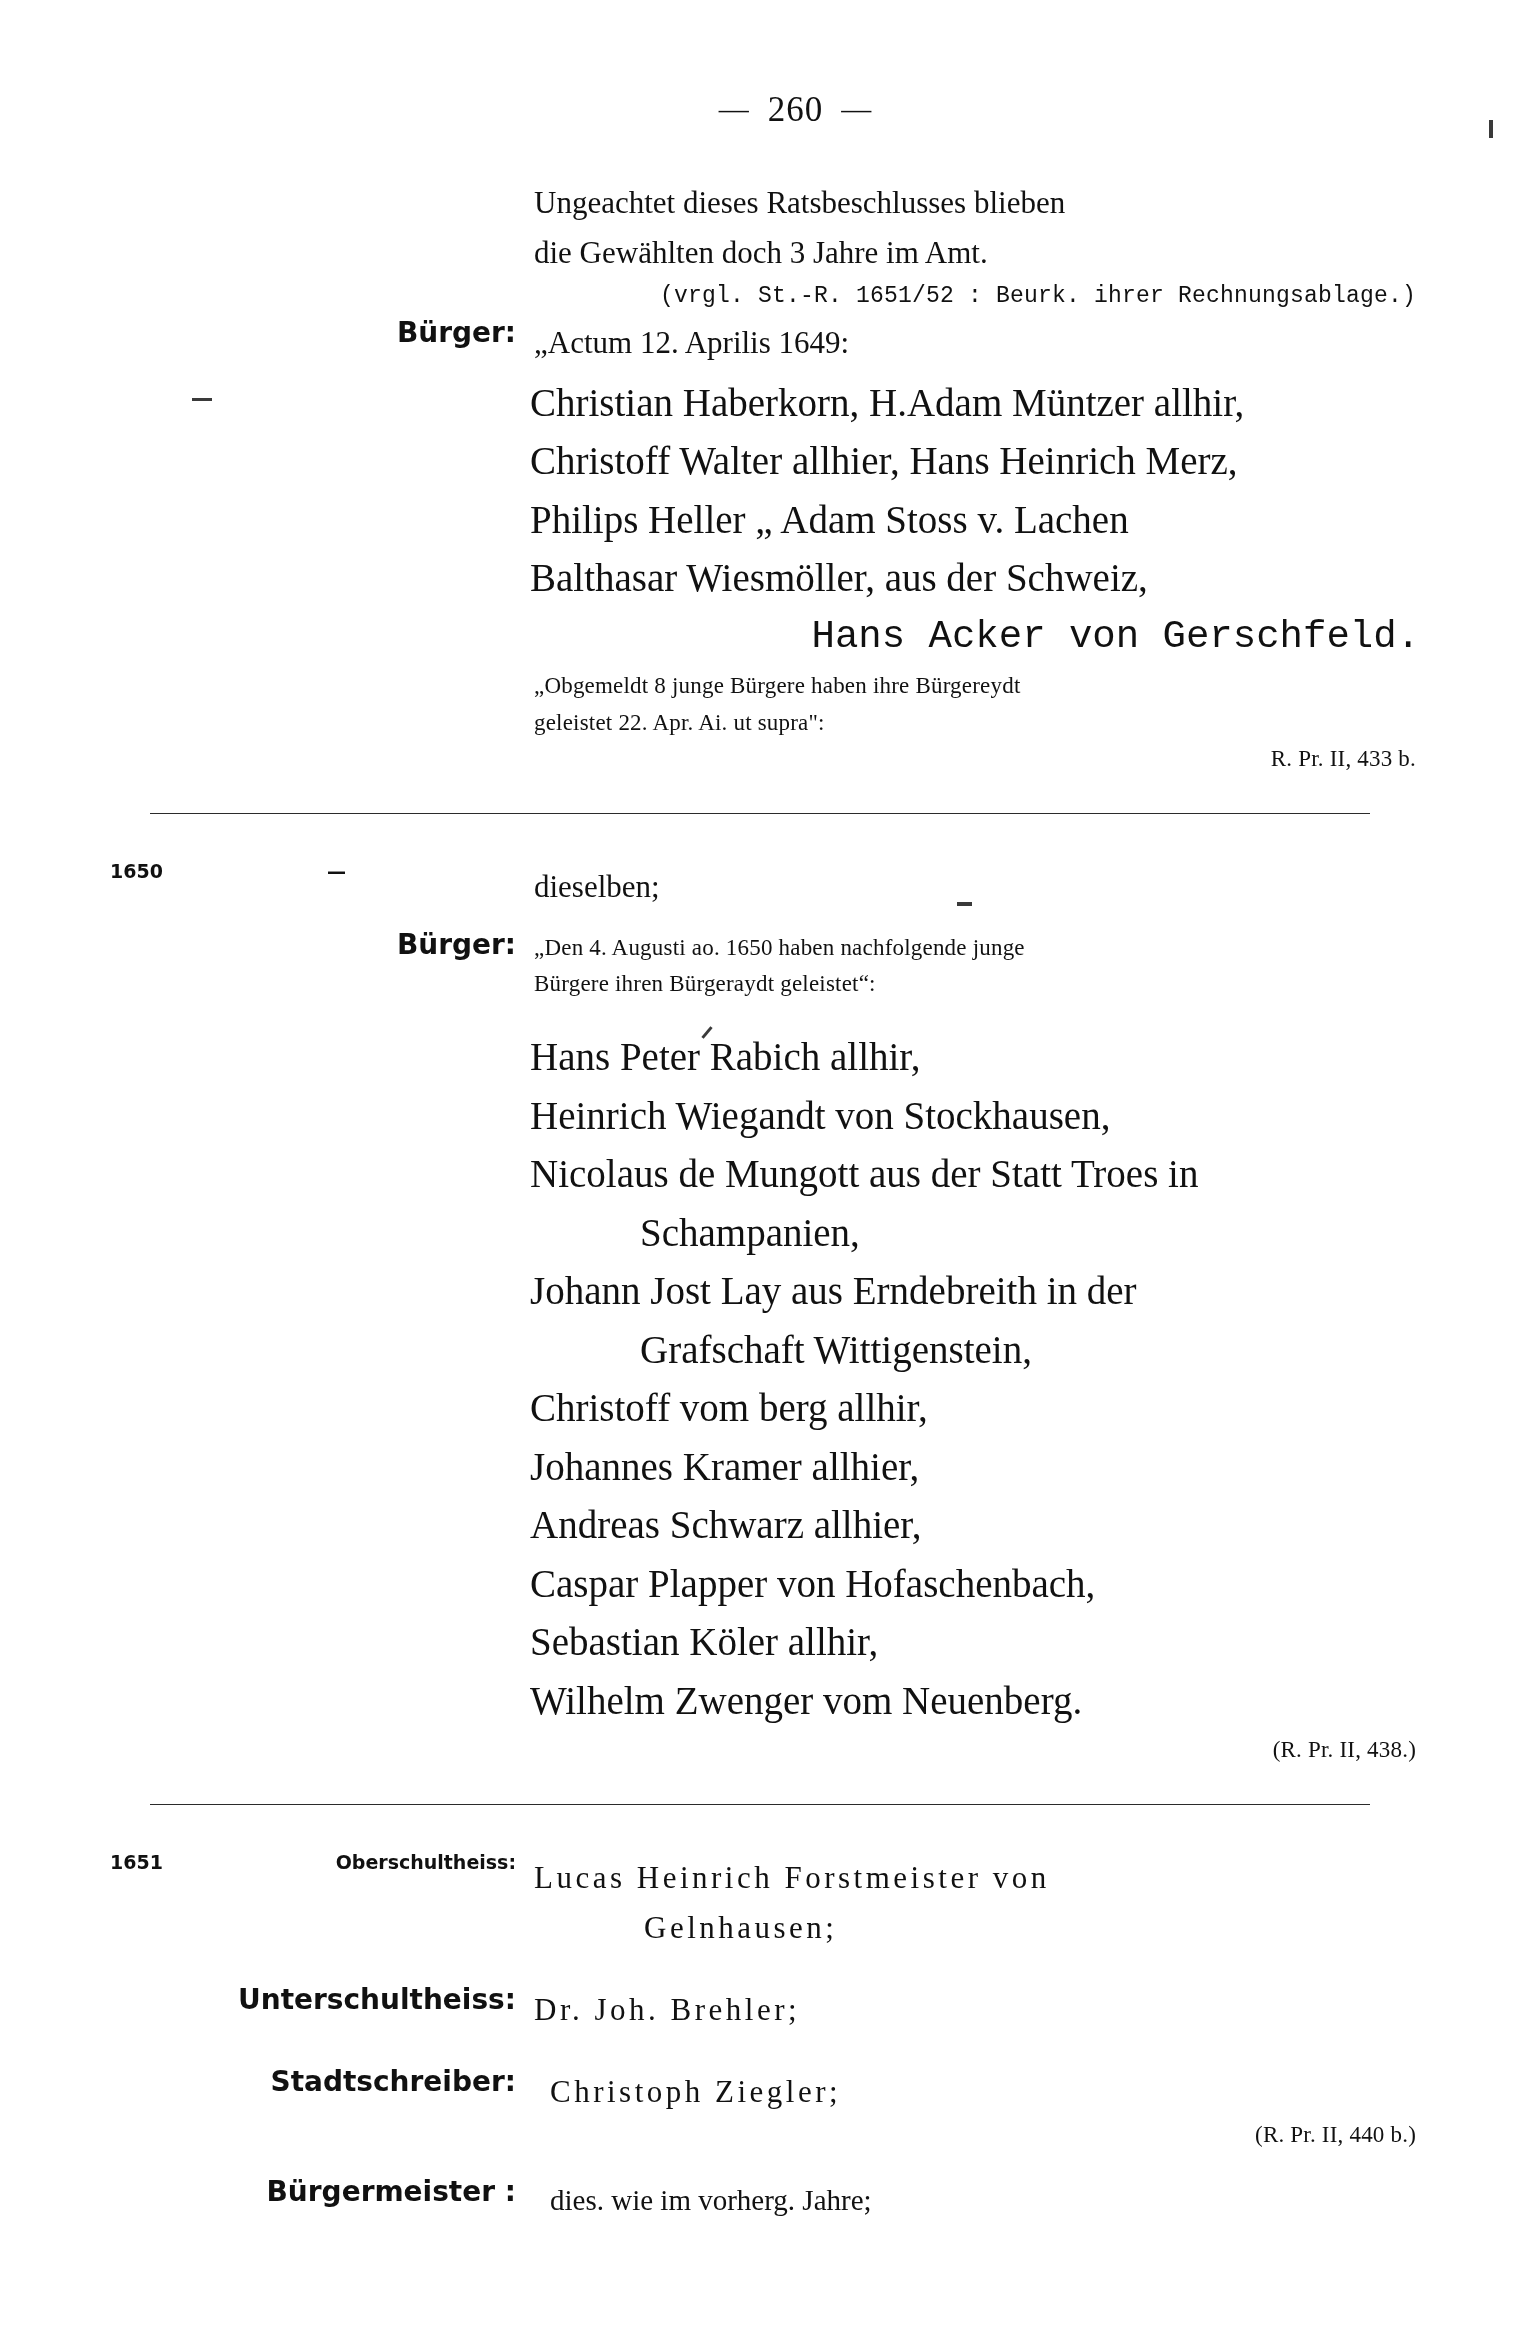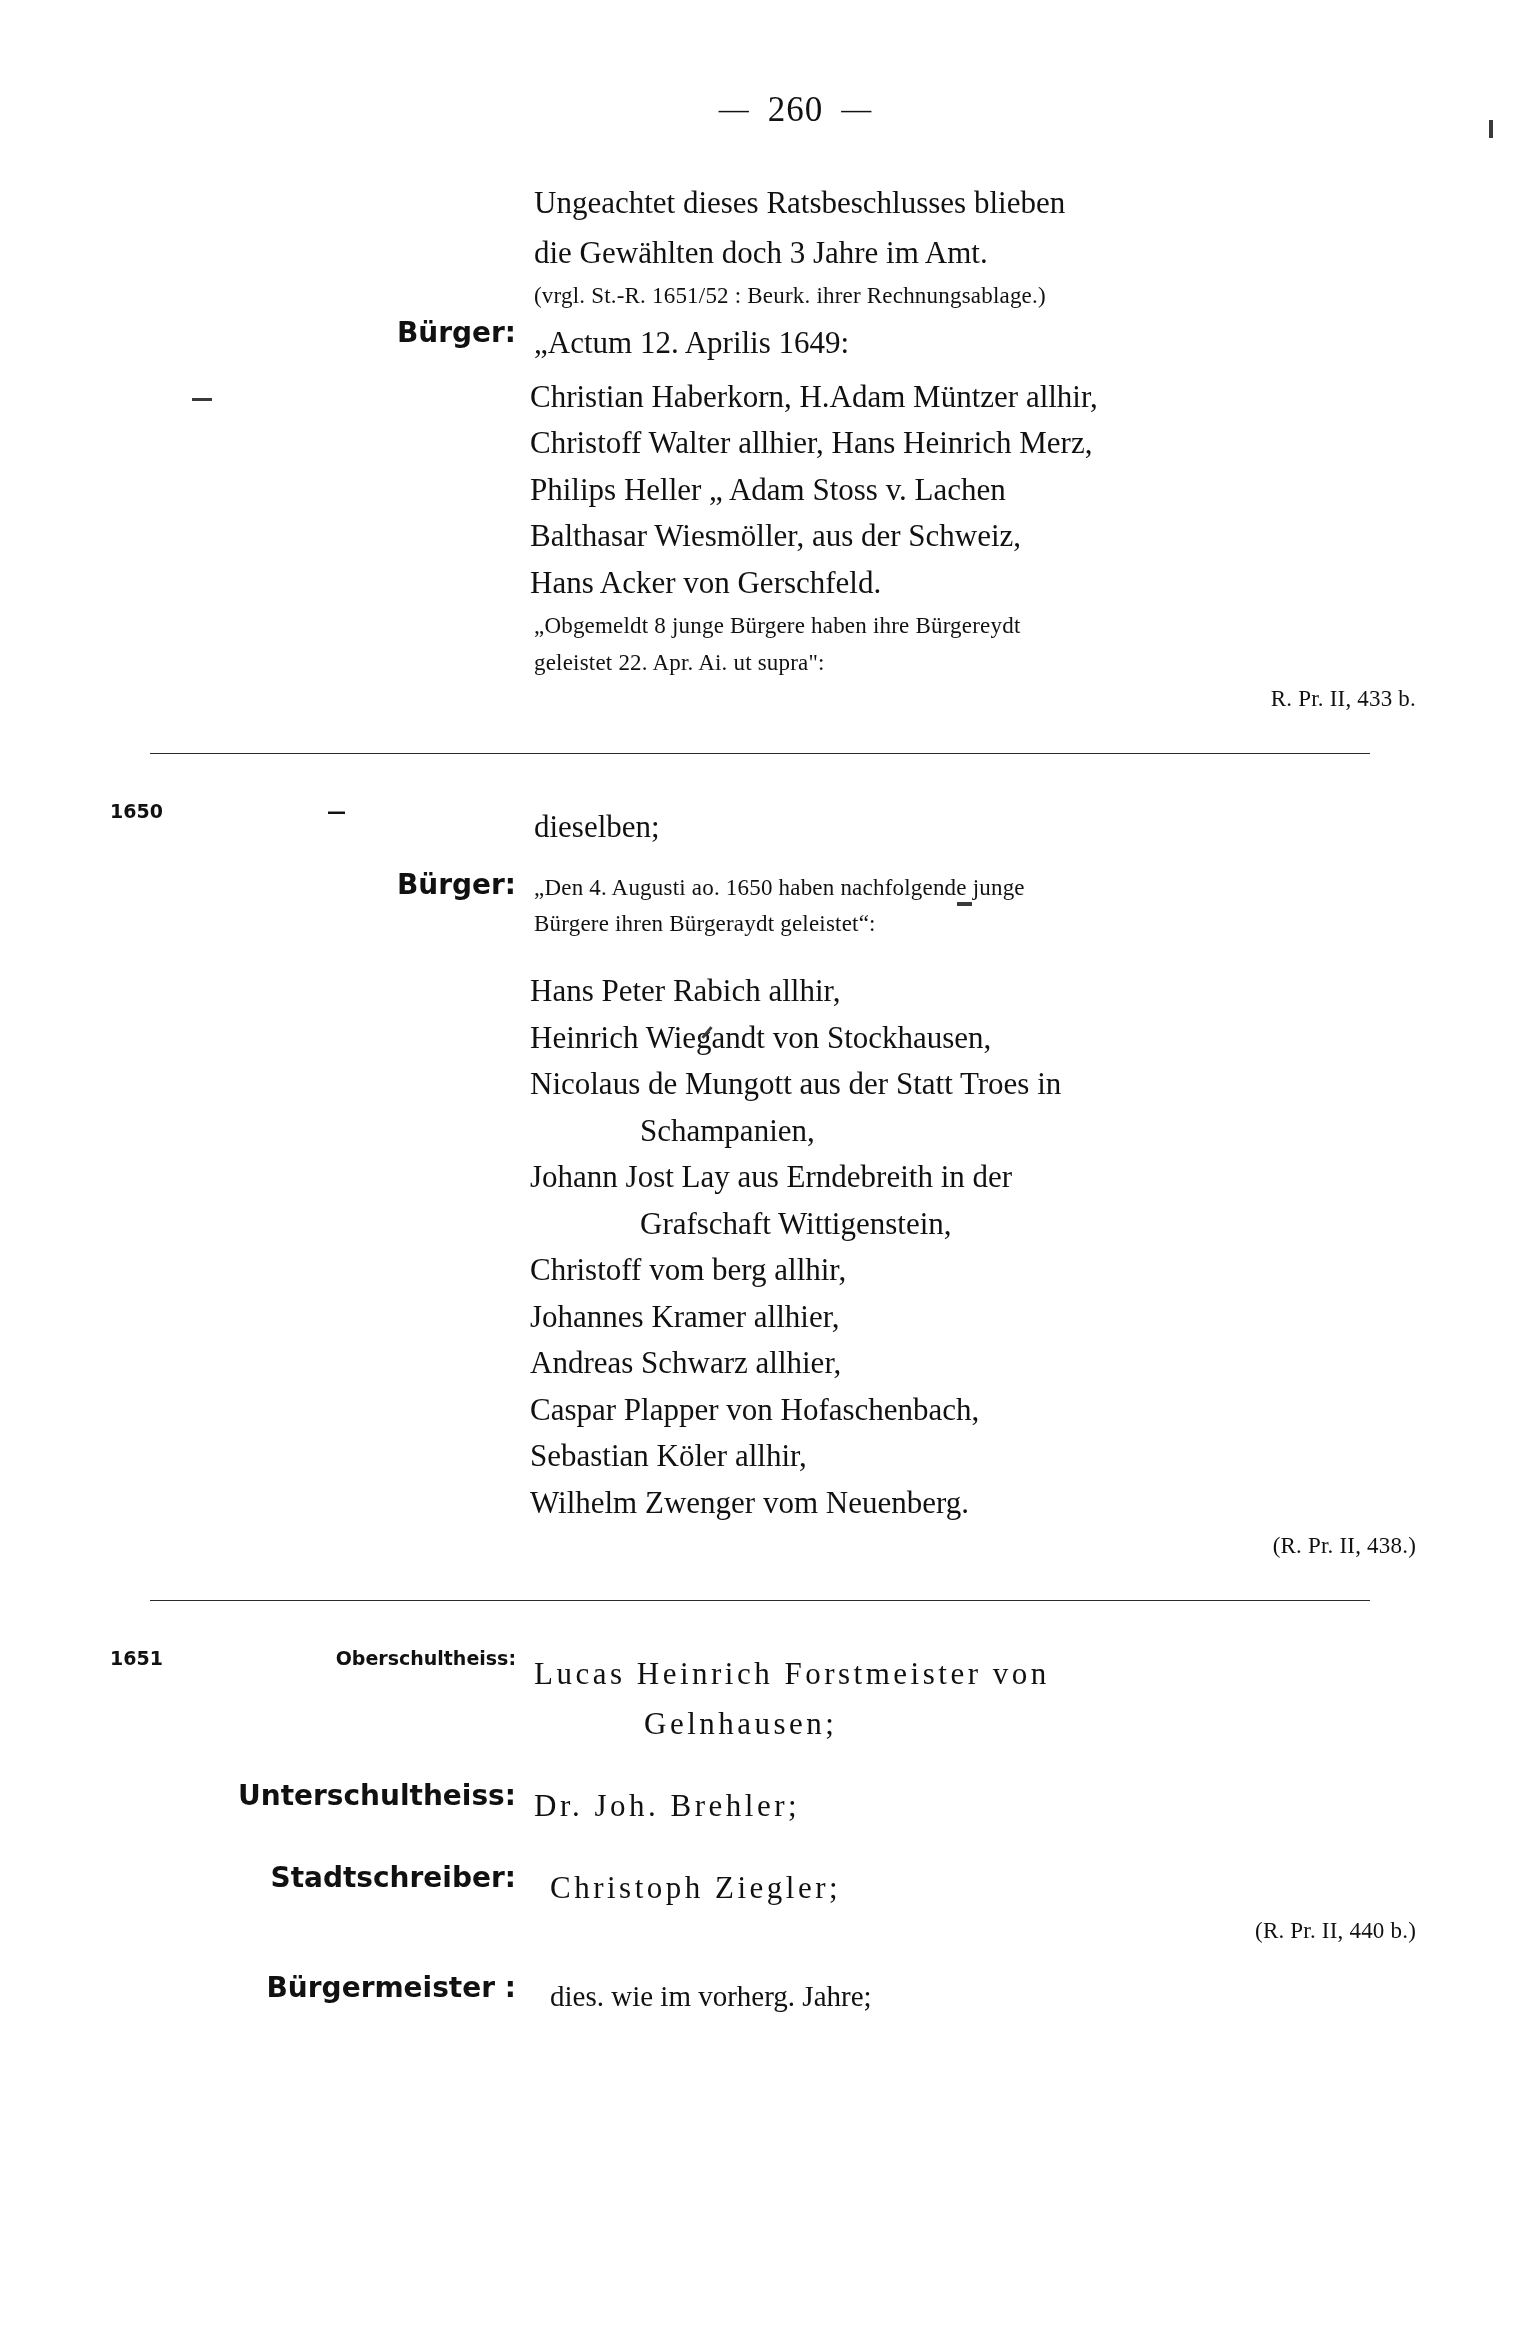--- a/index.html
+++ b/index.html
@@ -69,21 +69,22 @@
 
   .small {
     font-size: 23px;
     letter-spacing: 0.2px;
     line-height: 1.4;
   }
   .right {
     text-align: right;
   }
   .center {
-    text-align: left;
+    text-align: right;
+    font-family: Liberation Mono, monospace;
   }
   .indent {
     padding-left: 110px;
   }
   .spaced {
     letter-spacing: 3.5px;
   }
 
   hr.rule {
     border: none;
@@ -109,21 +110,21 @@
   .mark {
     position: absolute;
     background: #3a3a3a;
   }
   .mark.m1 { left: 1489px; top: 30px;  width: 4px;  height: 18px; }
   .mark.m2 { left: 192px;  top: 308px; width: 20px; height: 3px;  }
   .mark.m3 { left: 957px;  top: 812px; width: 15px; height: 4px;  }
   .mark.m5 { left: 700px;  top: 941px; width: 14px; height: 3px;  transform: rotate(-50deg); }
 
   .roster {
-    font-size: 31px;
+    font-size: 39px;
     line-height: 1.5;
   }
   .roster div { white-space: nowrap; }
 </style>
 </head>
 <body>
 
 <div class="page">
 
   <span class="mark m1"></span>

